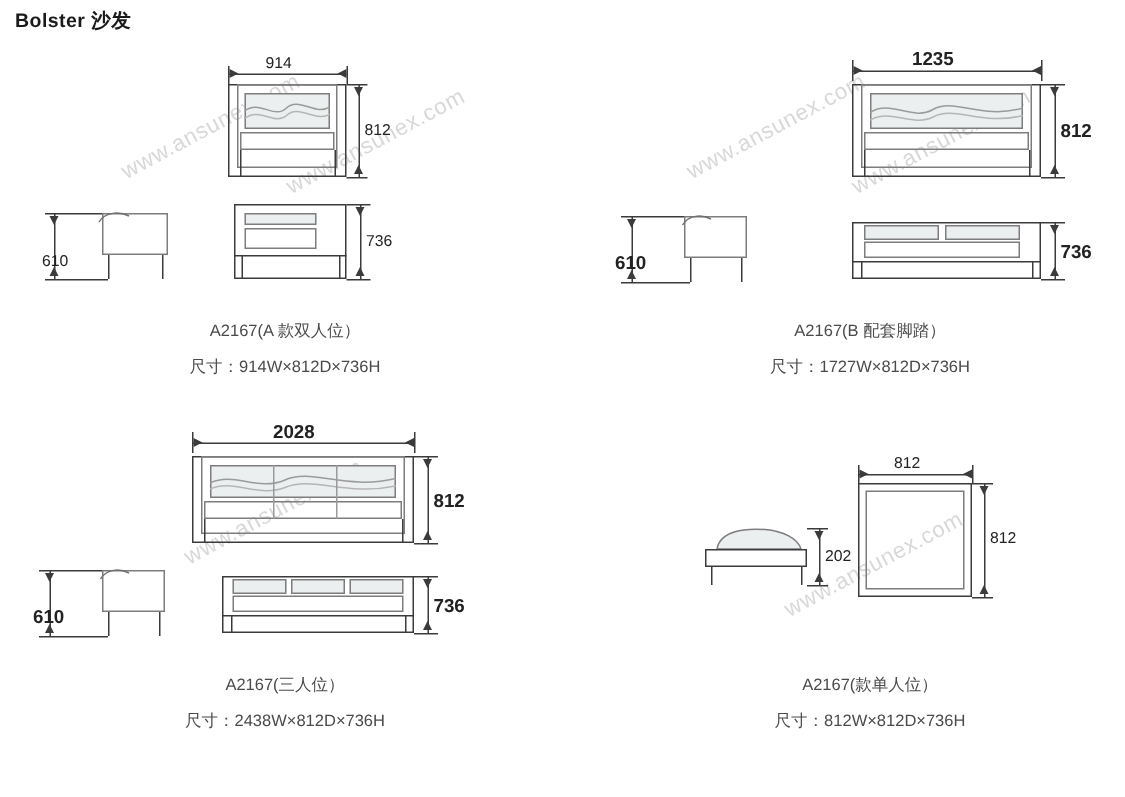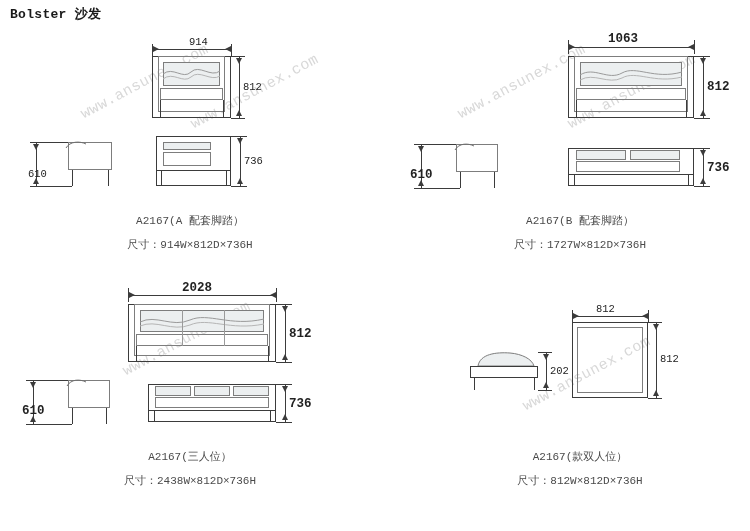--- a/index.html
+++ b/index.html
@@ -12,21 +12,20 @@
     background: #ffffff;
     font-family: "Liberation Sans", sans-serif;
     color: #222222;
     overflow: hidden;
     position: relative;
   }
   .page {
     position: relative;
     width: 720px;
     height: 531px;
-    font-family: Liberation Mono, monospace;
   }
   .page-title {
     position: absolute;
     left: 10px;
     top: 5px;
     font-size: 13px;
     font-weight: bold;
     color: #1a1a1a;
     letter-spacing: 0.3px;
   }
@@ -114,21 +113,21 @@
   <div class="wm" style="left:120px; top:365px;">www.ansunex.com</div>
   <div class="wm" style="left:520px; top:400px;">www.ansunex.com</div>
 
   <div class="block">
 
     <div class="dl vline" style="left:152px; top:44px; height:12px;"></div>
     <div class="dl vline" style="left:231px; top:44px; height:12px;"></div>
     <div class="dl hline" style="left:152px; top:49px; width:79px;"></div>
     <div class="arw arw-r" style="left:153px; top:46px;"></div>
     <div class="arw arw-l" style="left:225px; top:46px;"></div>
-    <div class="dimtext" style="left:189px; top:36px;">914</div>
+    <div class="dimtext" style="left:177px; top:36px;">914</div>
 
     <div class="box" style="left:152px; top:56px; width:79px; height:62px;"></div>
     <div class="boxlight" style="left:158px; top:56px; width:67px; height:56px;"></div>
     <div class="boxlight fillgray" style="left:163px; top:62px; width:57px; height:24px;"></div>
 
     <svg style="position:absolute; left:163px; top:64px;" width="57" height="20">
       <path d="M0,10 C10,2 20,16 28,8 C36,0 48,14 57,7" stroke="#9a9a9a" fill="none" stroke-width="1"></path>
       <path d="M0,15 C10,7 20,20 28,13 C36,5 48,18 57,12" stroke="#b5b5b5" fill="none" stroke-width="1"></path>
     </svg>
     <div class="boxlight" style="left:160px; top:88px; width:63px; height:12px;"></div>
@@ -163,32 +162,32 @@
     <div class="dl vline" style="left:161px; top:170px; height:16px;"></div>
     <div class="dl vline" style="left:226px; top:170px; height:16px;"></div>
 
     <div class="dl hline" style="left:231px; top:136px; width:16px;"></div>
     <div class="dl hline" style="left:231px; top:186px; width:16px;"></div>
     <div class="dl vline" style="left:240px; top:136px; height:50px;"></div>
     <div class="arw arw-d" style="left:237px; top:138px;"></div>
     <div class="arw arw-u" style="left:237px; top:178px;"></div>
     <div class="dimtext v" style="left:244px; top:155px;">736</div>
 
-    <div class="caption name" style="left:60px; top:213px; width:260px;">A2167(A 配套脚踏）</div>
+    <div class="caption name" style="left:60px; top:213px; width:260px;">A2167(A 款双人位）</div>
     <div class="caption size" style="left:60px; top:237px; width:260px;">尺寸：914W×812D×736H</div>
   </div>
 
   <div class="block">
 
     <div class="dl vline" style="left:568px; top:40px; height:14px;"></div>
     <div class="dl vline" style="left:694px; top:40px; height:14px;"></div>
     <div class="dl hline" style="left:568px; top:47px; width:126px;"></div>
     <div class="arw arw-r" style="left:569px; top:44px;"></div>
     <div class="arw arw-l" style="left:688px; top:44px;"></div>
-    <div class="dimtext" style="left:608px; top:32px; font-size:12.5px; font-weight:600;">1063</div>
+    <div class="dimtext" style="left:608px; top:32px; font-size:12.5px; font-weight:600;">1235</div>
 
     <div class="box" style="left:568px; top:56px; width:126px; height:62px;"></div>
     <div class="boxlight" style="left:574px; top:56px; width:114px; height:56px;"></div>
     <div class="boxlight fillgray" style="left:580px; top:62px; width:102px; height:24px;"></div>
     <svg style="position:absolute; left:580px; top:64px;" width="102" height="20">
       <path d="M0,11 C14,2 28,17 42,9 C56,1 74,16 102,8" stroke="#9a9a9a" fill="none" stroke-width="1"></path>
       <path d="M0,16 C14,8 28,21 42,14 C56,6 74,20 102,13" stroke="#b5b5b5" fill="none" stroke-width="1"></path>
     </svg>
     <div class="boxlight" style="left:576px; top:88px; width:110px; height:12px;"></div>
     <div class="dl vline" style="left:576px; top:100px; height:18px;"></div>
@@ -323,17 +322,17 @@
     <div class="dl vline" style="left:474px; top:378px; height:12px;"></div>
     <div class="dl vline" style="left:534px; top:378px; height:12px;"></div>
 
     <div class="dl hline" style="left:538px; top:352px; width:14px;"></div>
     <div class="dl hline" style="left:538px; top:390px; width:14px;"></div>
     <div class="dl vline" style="left:546px; top:352px; height:38px;"></div>
     <div class="arw arw-d" style="left:543px; top:354px;"></div>
     <div class="arw arw-u" style="left:543px; top:382px;"></div>
     <div class="dimtext v" style="left:550px; top:365px;">202</div>
 
-    <div class="caption name" style="left:440px; top:449px; width:280px;">A2167(款双人位）</div>
+    <div class="caption name" style="left:440px; top:449px; width:280px;">A2167(款单人位）</div>
     <div class="caption size" style="left:440px; top:473px; width:280px;">尺寸：812W×812D×736H</div>
   </div>
 
 </div>
 
 </body></html>

